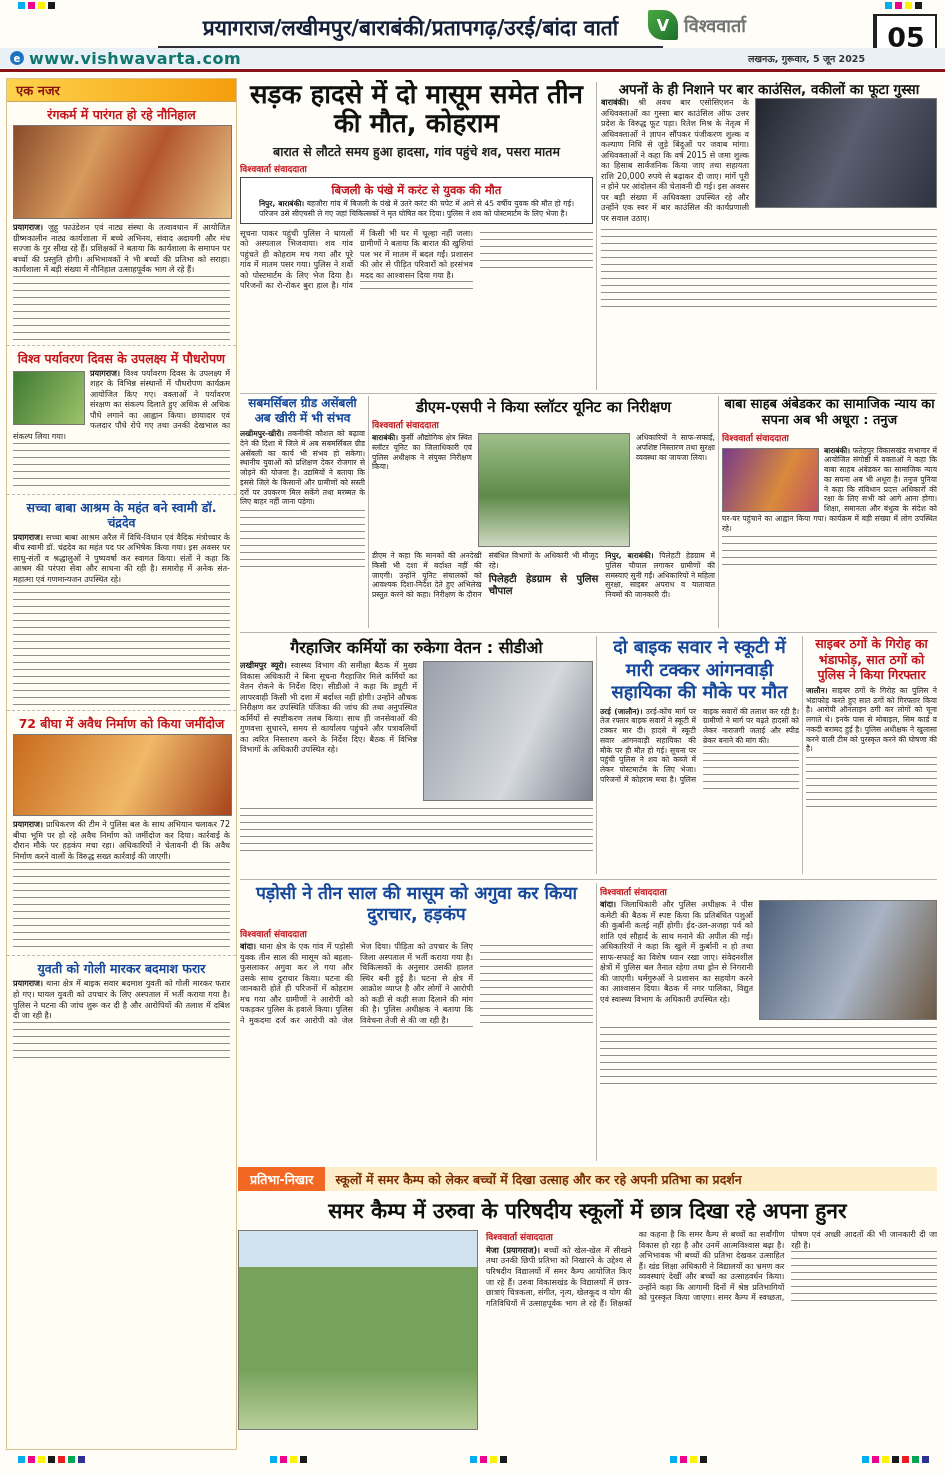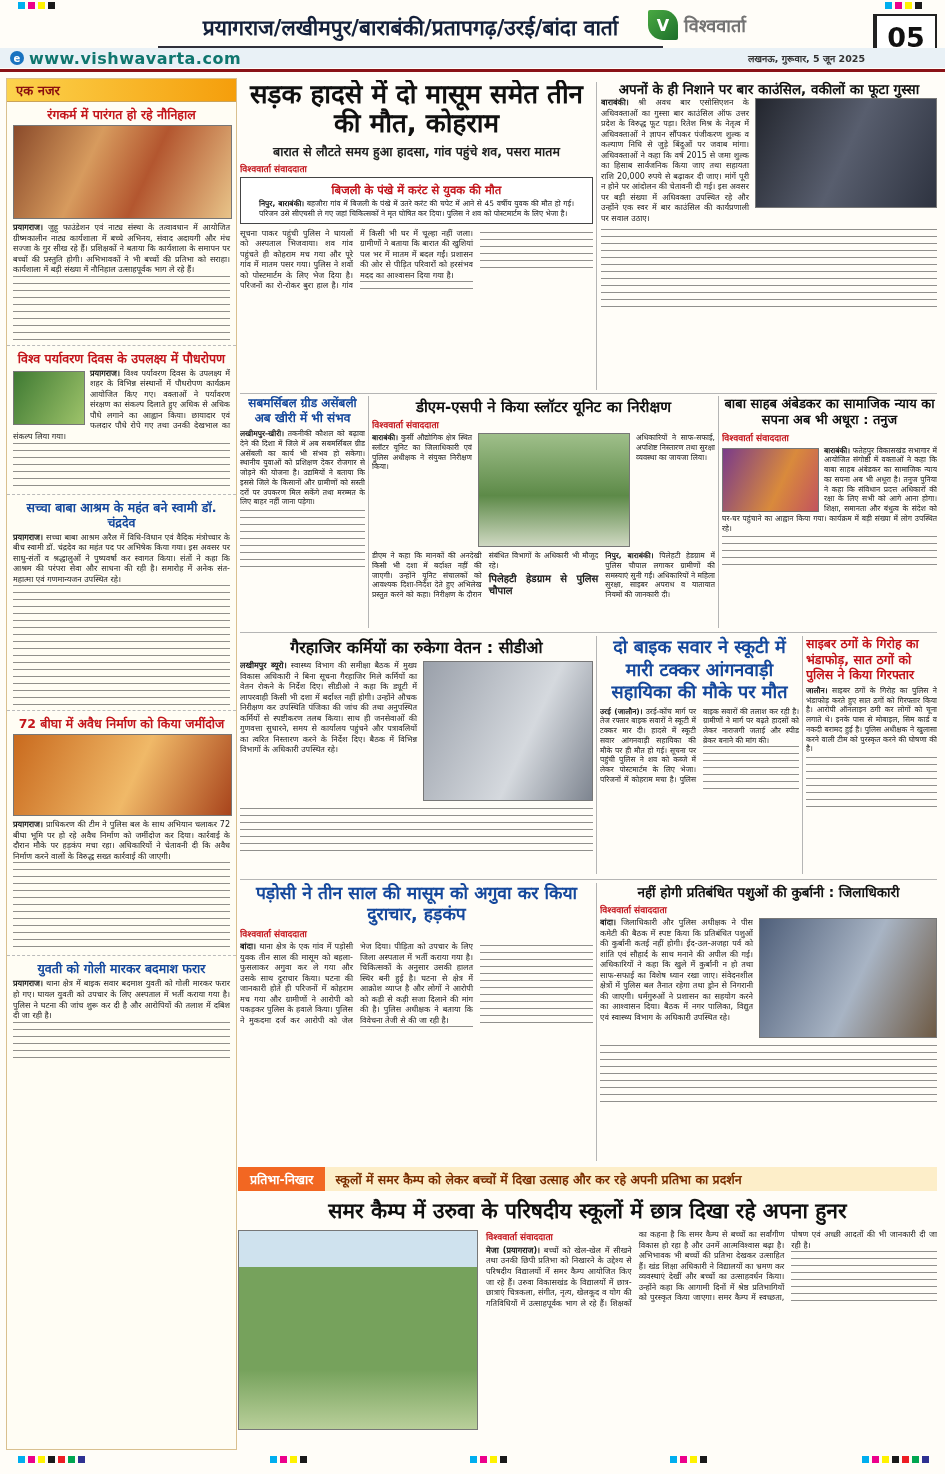--- a/index.html
+++ b/index.html
@@ -85,21 +85,21 @@
   .sl-subh{font-weight:bold;font-size:10px;line-height:1.2;margin:2px 0 1px}
   #ambedkar{left:722px;top:396px;width:215px;height:233px}
   .h-amb{font-size:13px;font-weight:bold;text-align:center;line-height:1.25}
   .amb-photo{float:left;width:95px;height:62px;margin:2px 5px 2px 0}
   #cdo{left:240px;top:636px;width:353px;height:240px}
   .h-cdo{font-size:16px;font-weight:bold;text-align:center;margin-bottom:3px}
   .cdo-photo{float:right;width:168px;height:138px;margin:0 0 4px 6px}
   #scooty{left:600px;top:636px;width:199px;height:240px}
   .h-sc{font-size:18px;font-weight:bold;text-align:center;line-height:1.25;margin-bottom:3px}
   #cyber{left:806px;top:636px;width:131px;height:240px}
-  .h-cy{font-size:12.5px;font-weight:bold;text-align:left;line-height:1.25;margin-bottom:3px}
+  .h-cy{font-size:12.5px;font-weight:bold;text-align:center;line-height:1.25;margin-bottom:3px}
   #kidnap{left:240px;top:883px;width:353px;height:280px}
   .h-kid{font-size:17.5px;font-weight:bold;text-align:center;line-height:1.2;color:#15489c}
   #qurbani{left:600px;top:883px;width:337px;height:280px}
   .h-qr{font-size:13.5px;font-weight:bold;text-align:center;margin-bottom:2px}
   .qr-photo{float:right;width:176px;height:118px;margin:0 0 4px 6px}
   #band{left:238px;top:1167px;width:699px;height:24px;display:flex;align-items:stretch}
   .band-label{background:#f26722;color:#fff;font-weight:bold;font-size:12.5px;
      display:flex;align-items:center;padding:0 12px;flex:none}
   .band-text{background:#fdeec9;color:#7a2e00;font-weight:bold;font-size:12.5px;
      display:flex;align-items:center;padding:0 10px;flex:1}
@@ -274,21 +274,20 @@
     <div class="h-kid">पड़ोसी ने तीन साल की मासूम को अगुवा कर किया दुराचार, हड़कंप</div>
     <div class="byline">विश्ववार्ता संवाददाता</div>
     <div class="small col3">
       <span class="dl">बांदा।</span>
       <span>थाना क्षेत्र के एक गांव में पड़ोसी युवक तीन साल की मासूम को बहला-फुसलाकर अगुवा कर ले गया और उसके साथ दुराचार किया। घटना की जानकारी होते ही परिजनों में कोहराम मच गया और ग्रामीणों ने आरोपी को पकड़कर पुलिस के हवाले किया। पुलिस ने मुकदमा दर्ज कर आरोपी को जेल भेज दिया। पीड़िता को उपचार के लिए जिला अस्पताल में भर्ती कराया गया है। चिकित्सकों के अनुसार उसकी हालत स्थिर बनी हुई है। घटना से क्षेत्र में आक्रोश व्याप्त है और लोगों ने आरोपी को कड़ी से कड़ी सजा दिलाने की मांग की है। पुलिस अधीक्षक ने बताया कि विवेचना तेजी से की जा रही है।</span>
       <div class="fill" style="height:90px"></div>
     </div>
   </section>
 
   <section class="art" id="qurbani">
-    <div class="h-qr">नहीं होगी प्रतिबंधित पशुओं की कुर्बानी : जिलाधिकारी</div>
     <div class="byline">विश्ववार्ता संवाददाता</div>
     <div class="clearfix">
       <div class="qr-photo ph ph-meeting"></div>
       <div class="small"><span class="dl">बांदा।</span>
         <span>जिलाधिकारी और पुलिस अधीक्षक ने पीस कमेटी की बैठक में स्पष्ट किया कि प्रतिबंधित पशुओं की कुर्बानी कतई नहीं होगी। ईद-उल-अजहा पर्व को शांति एवं सौहार्द के साथ मनाने की अपील की गई। अधिकारियों ने कहा कि खुले में कुर्बानी न हो तथा साफ-सफाई का विशेष ध्यान रखा जाए। संवेदनशील क्षेत्रों में पुलिस बल तैनात रहेगा तथा ड्रोन से निगरानी की जाएगी। धर्मगुरुओं ने प्रशासन का सहयोग करने का आश्वासन दिया। बैठक में नगर पालिका, विद्युत एवं स्वास्थ्य विभाग के अधिकारी उपस्थित रहे।</span></div>
     </div>
     <div class="fill" style="height:60px;margin-top:3px"></div>
   </section>
 
   <div class="art" id="band">

